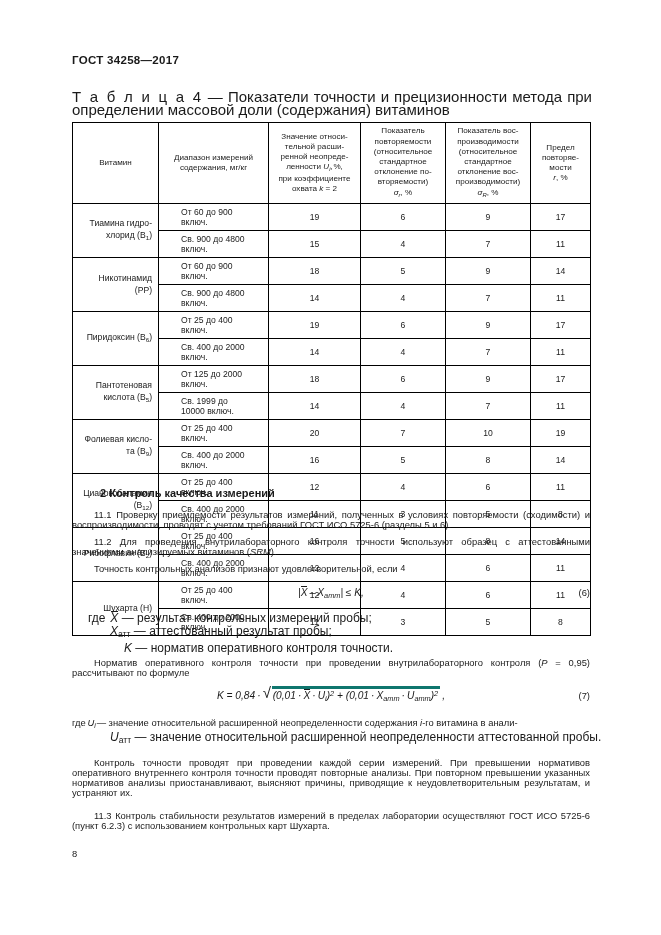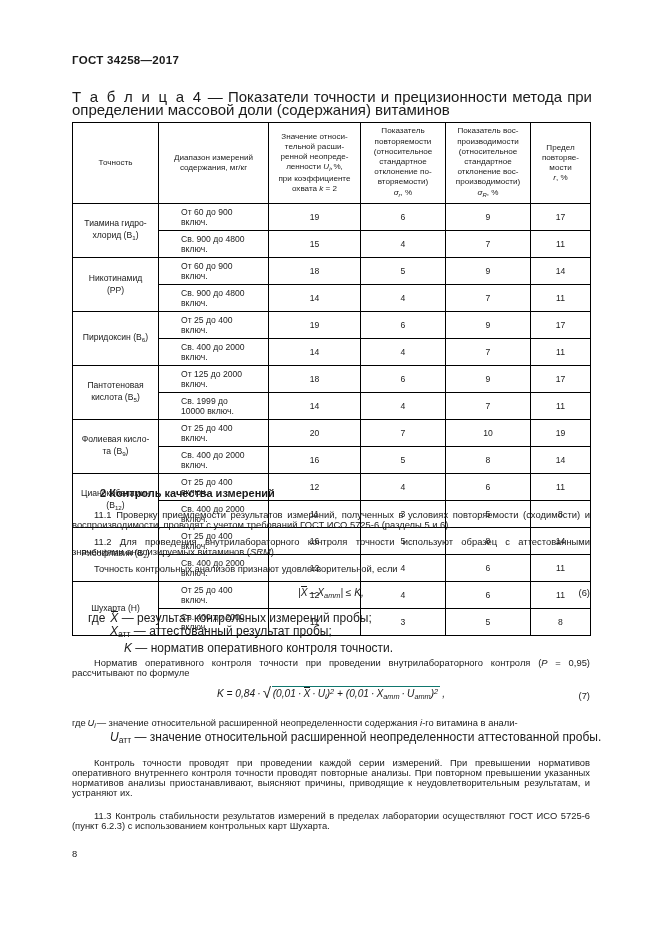--- a/index.html
+++ b/index.html
@@ -60,24 +60,24 @@
     vertical-align: middle;
   }
   table.main th.hdr {
     height: 76px;
     text-align: center;
     line-height: 10.2px;
     padding: 2px 3px;
     font-size: 8.1px;
   }
   table.main td.vit {
-    padding: 3px 0;
+    padding: 3px 6px;
     font-size: 8.6px;
     line-height: 11.5px;
-    text-align: center;
+    text-align: right;
   }
   table.main td.rng {
     padding: 3px 22px;
     font-size: 8.6px;
     text-align: left;
     height: 18px;
   }
   table.main td.num {
     text-align: center;
     font-size: 8.6px;
@@ -158,21 +158,21 @@
   .sqrt { display: inline-block; position: relative; padding-left: 9px; }
   .sqrt::before {
     content: "\221A";
     position: absolute;
     left: 0; top: -2px;
     font-size: 15px;
     font-style: normal;
   }
   .sqrt > .radicand {
     display: inline-block;
-    border-top: 1px solid #0f766e;
+    border-top: 3px solid #0f766e;
     padding: 0 2px 0 1px;
   }
 </style>
 </head>
 <body>
 
 <div class="page">
 
   <div class="header-gost">ГОСТ 34258—2017</div>
 
@@ -184,21 +184,21 @@
     <colgroup>
       <col class="col-vit">
         <col class="col-rng">
         <col class="col-u">
         <col class="col-sr">
         <col class="col-sR">
         <col class="col-r">
     </colgroup>
     <thead>
       <tr>
-        <th class="hdr">Точность</th>
+        <th class="hdr">Витамин</th>
         <th class="hdr">Диапазон измерений<br>содержания, мг/кг</th>
         <th class="hdr">Значение относи-<br>тельной расши-<br>ренной неопреде-<br>ленности <span class="it">U<sub>i</sub></span>, %,<br>при коэффициенте<br>охвата <span class="it">k</span> = 2</th>
         <th class="hdr">Показатель<br>повторяемости<br>(относительное<br>стандартное<br>отклонение по-<br>вторяемости)<br><span class="it">σ</span><sub class="it">r</sub>, %</th>
         <th class="hdr">Показатель вос-<br>производимости<br>(относительное<br>стандартное<br>отклонение вос-<br>производимости)<br><span class="it">σ</span><sub class="it">R</sub>, %</th>
         <th class="hdr">Предел<br>повторяе-<br>мости<br><span class="it">r</span>, %</th>
       </tr>
     </thead>
     <tbody>
 
       <tr>

